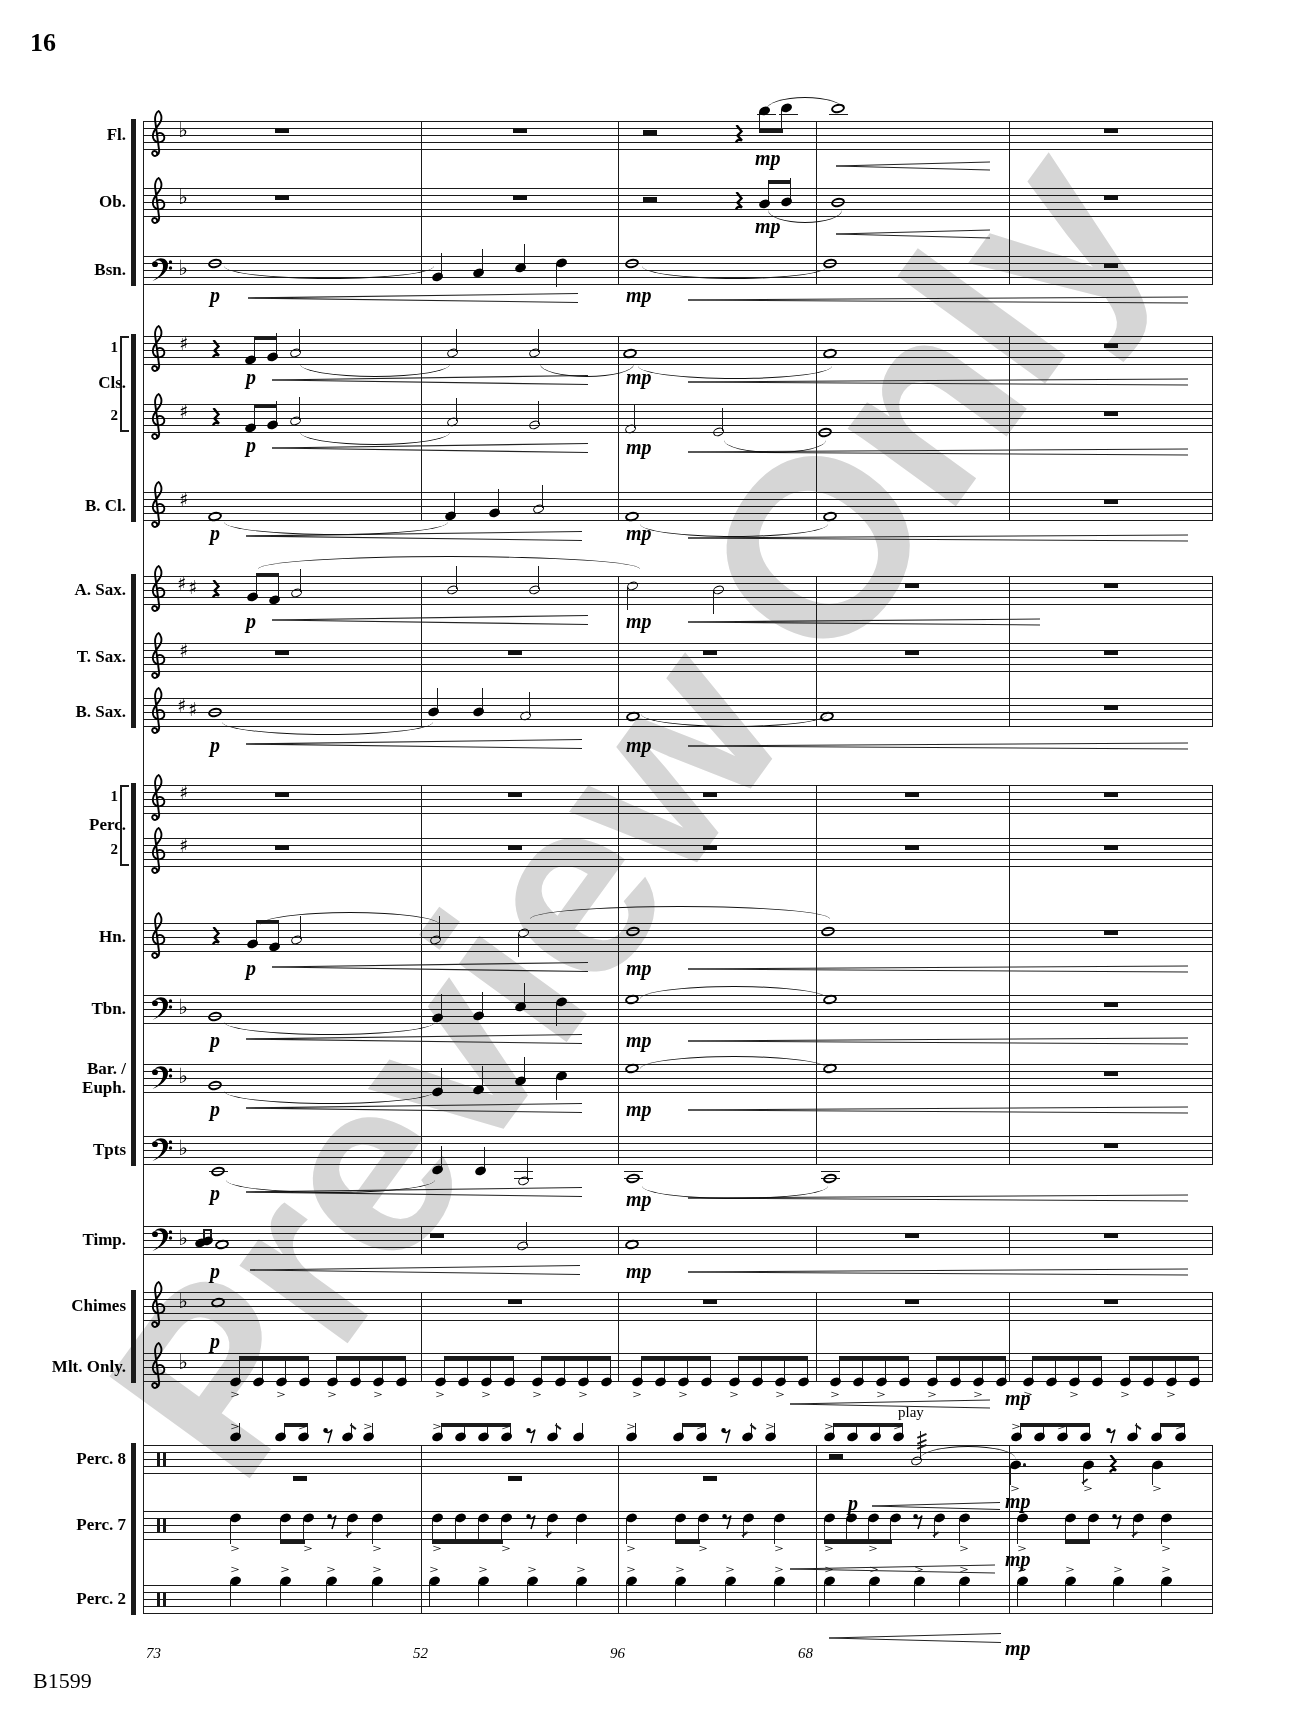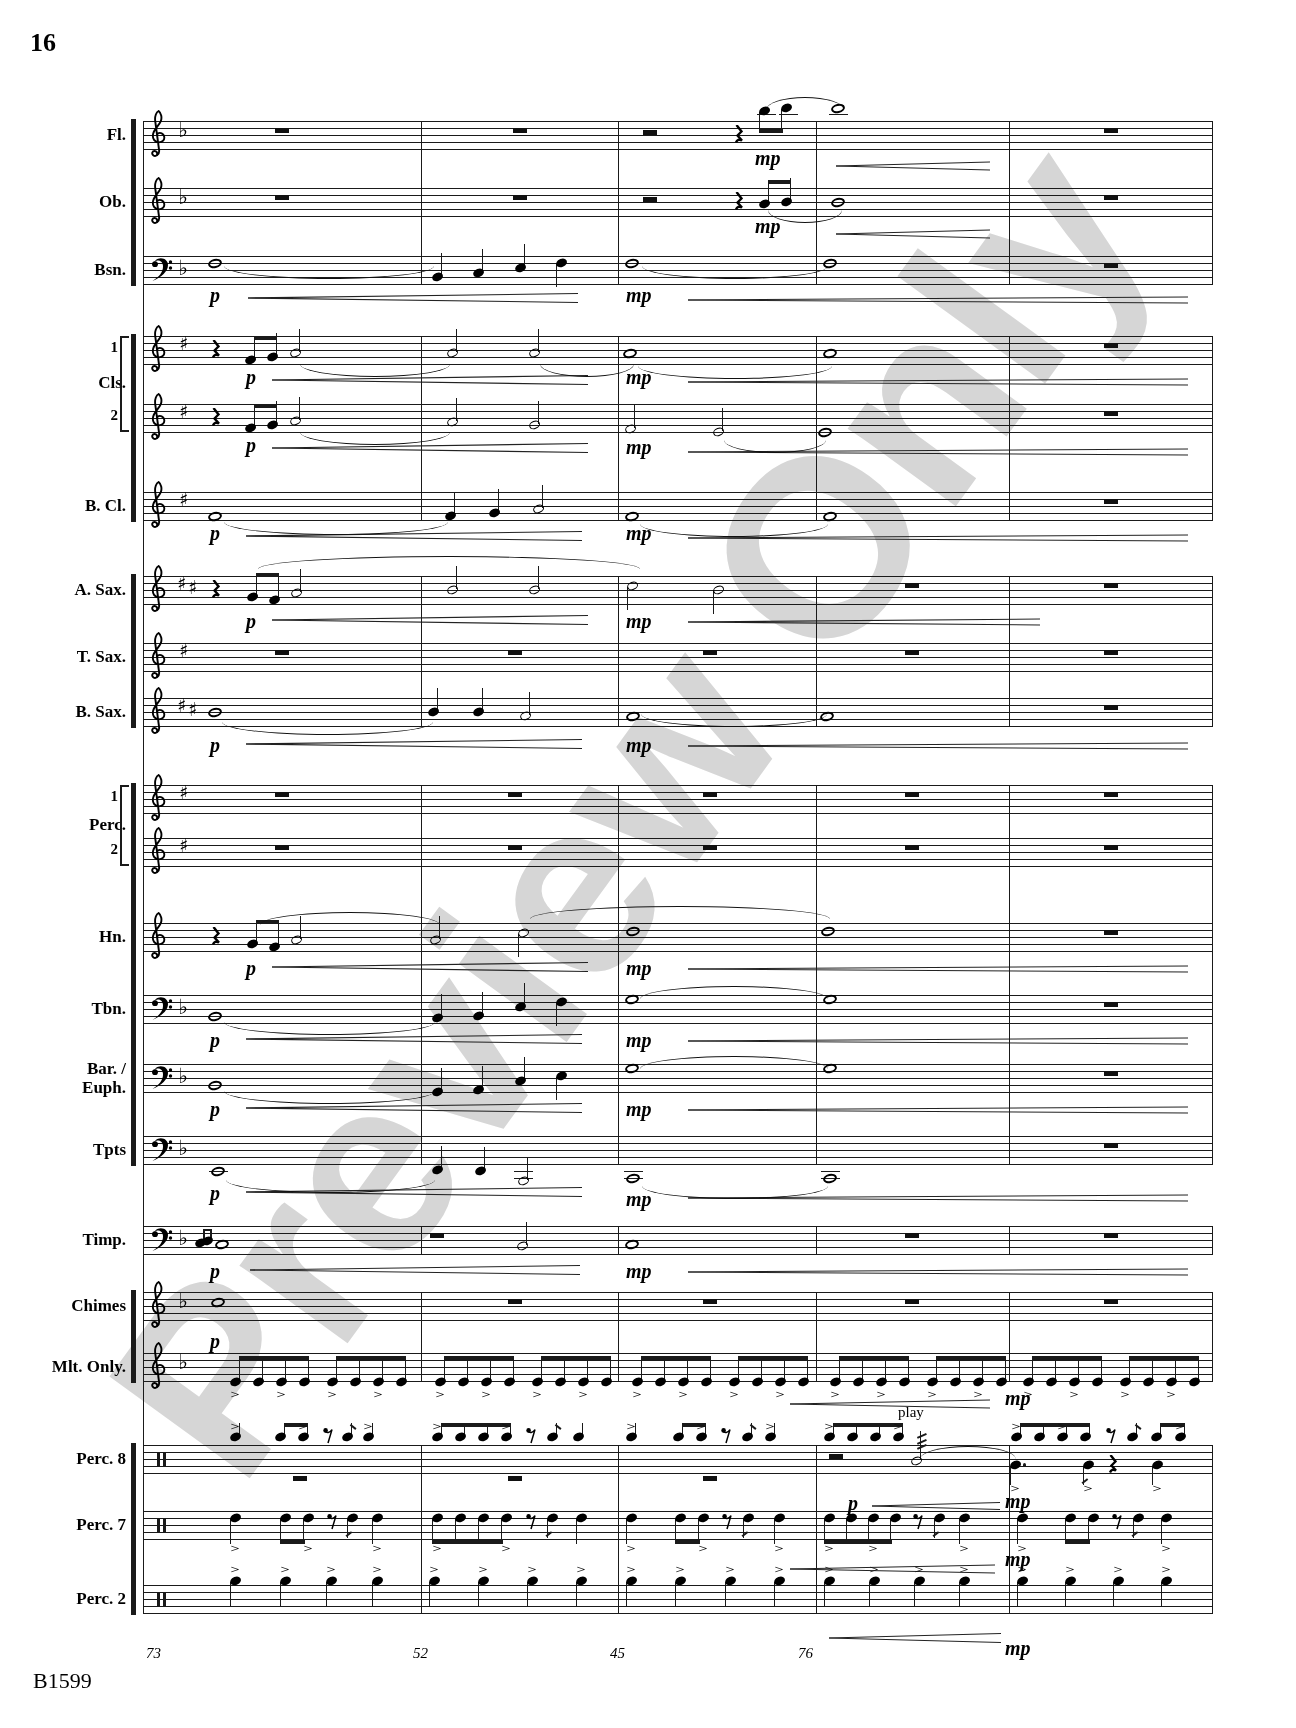--- a/index.html
+++ b/index.html
@@ -1055,16 +1055,16 @@
       <div class="abs vline" style="left: 1212px; top: 1445px; width: 1.3px; height: 168px;"></div>
       <div class="abs vline" style="left: 131px; top: 1443px; width: 4.6px; height: 172px;"></div>
       <div class="abs vline" style="left: 120px; top: 336px; width: 1.6px; height: 96px;"></div>
       <div class="abs vline" style="left: 120px; top: 336px; width: 9px; height: 1.6px;"></div>
       <div class="abs vline" style="left: 120px; top: 430.4px; width: 9px; height: 1.6px;"></div>
       <div class="abs vline" style="left: 120px; top: 785px; width: 1.6px; height: 81px;"></div>
       <div class="abs vline" style="left: 120px; top: 785px; width: 9px; height: 1.6px;"></div>
       <div class="abs vline" style="left: 120px; top: 864.4px; width: 9px; height: 1.6px;"></div>
       <div class="abs mnum" style="left: 146px; top: 1645px;">73</div>
       <div class="abs mnum" style="left: 413px; top: 1645px;">52</div>
-      <div class="abs mnum" style="left: 610px; top: 1645px;">45</div>
-      <div class="abs mnum" style="left: 798px; top: 1645px;">76</div>
+      <div class="abs mnum" style="left: 610px; top: 1645px;">96</div>
+      <div class="abs mnum" style="left: 798px; top: 1645px;">68</div>
     </div>
 </div>
 
 </body></html>

